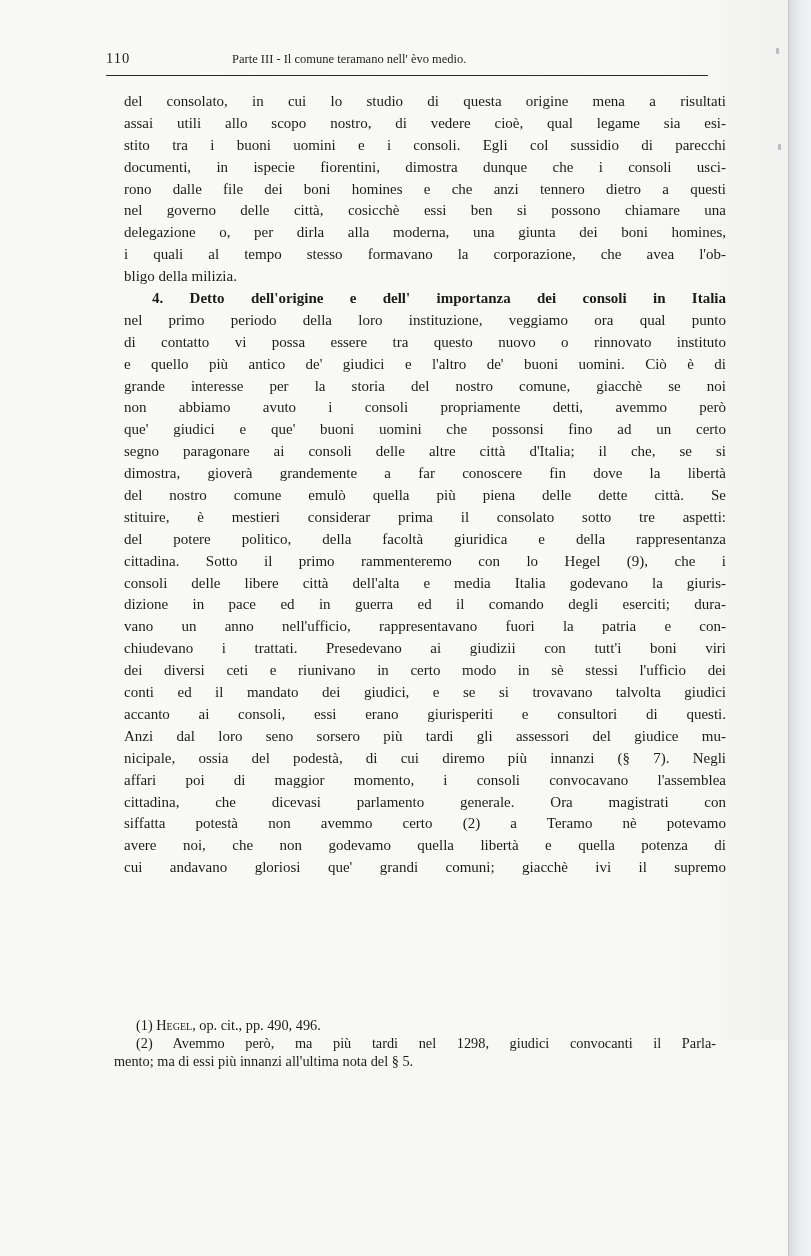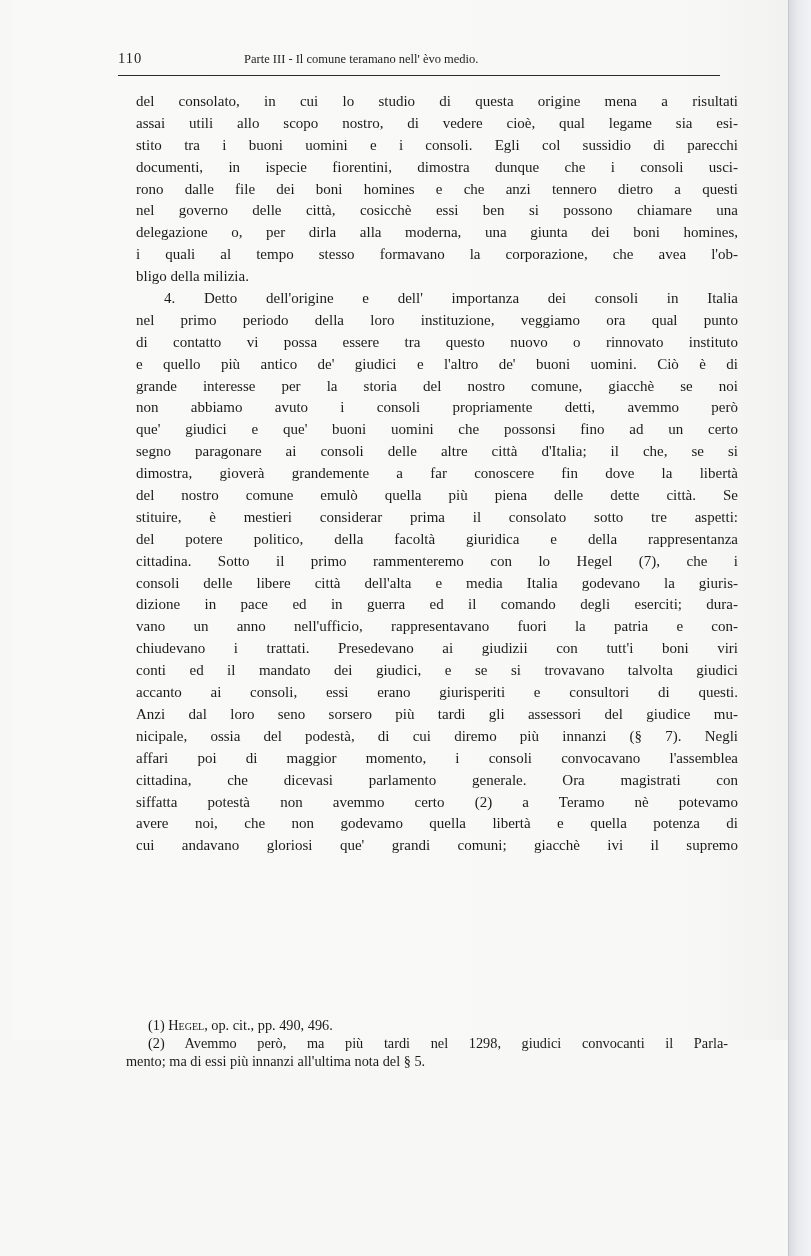--- a/index.html
+++ b/index.html
@@ -13,21 +13,20 @@
     overflow: hidden;
     background: #f7f7f5;
   }
   .page {
     position: absolute;
     left: 0;
     top: 0;
     width: 790px;
     height: 1040px;
     background: linear-gradient(to right, #f9f9f7 0%, #f8f8f6 85%, #f1f1ef 100%);
-    margin-left: 12px;
   }
   .page-edge {
     position: absolute;
     left: 788px;
     top: 0;
     width: 23px;
     height: 1256px;
     background: linear-gradient(to right, #d8dade 0%, #e9ebee 40%, #f2f3f5 100%);
     border-left: 1px solid #c6c8cc;
   }
@@ -76,20 +75,21 @@
     white-space: nowrap;
     text-align: justify;
     text-align-last: justify;
     height: 21.9px;
   }
   .line.last {
     text-align-last: left;
   }
   .indent {
     padding-left: 28px;
+    font-weight: bold;
   }
   .it { }
   .footnotes {
     position: absolute;
     left: 114px;
     top: 1016px;
     width: 602px;
     font-family: "Liberation Serif", serif;
     font-size: 14.3px;
     line-height: 18px;
@@ -142,25 +142,26 @@
       <span class="line"><span>di contatto vi possa essere tra questo nuovo o rinnovato instituto</span></span>
       <span class="line"><span>e quello più antico de' giudici e l'altro de' buoni uomini. Ciò è di</span></span>
       <span class="line"><span>grande interesse per la storia del nostro comune, giacchè se noi</span></span>
       <span class="line"><span>non abbiamo avuto i consoli propriamente detti, avemmo però</span></span>
       <span class="line"><span>que' giudici e que' buoni uomini che possonsi fino ad un certo</span></span>
       <span class="line"><span>segno paragonare ai consoli delle altre città d'Italia; il che, se si</span></span>
       <span class="line"><span>dimostra, gioverà grandemente a far conoscere fin dove la libertà</span></span>
       <span class="line"><span>del nostro comune emulò quella più piena delle dette città. Se</span></span>
       <span class="line"><span>stituire, è mestieri considerar prima il consolato sotto tre aspetti:</span></span>
       <span class="line"><span>del potere politico, della facoltà giuridica e della rappresentanza</span></span>
-      <span class="line"><span>cittadina. Sotto il primo rammenteremo con lo Hegel (7), che i</span></span>
+      <span class="line"><span>cittadina. Sotto il primo rammenteremo con lo Hegel (9), che i</span></span>
       <span class="line"><span>consoli delle libere città dell'alta e media Italia godevano la giuris-</span></span>
       <span class="line"><span>dizione in pace ed in guerra ed il comando degli eserciti; dura-</span></span>
       <span class="line"><span>vano un anno nell'ufficio, rappresentavano fuori la patria e con-</span></span>
       <span class="line"><span>chiudevano i trattati. Presedevano ai giudizii con tutt'i </span><span class="it">boni viri</span></span>
+      <span class="line"><span>dei diversi ceti e riunivano in certo modo in sè stessi l'ufficio dei</span></span>
       <span class="line"><span>conti ed il mandato dei giudici, e se si trovavano talvolta giudici</span></span>
       <span class="line"><span>accanto ai consoli, essi erano giurisperiti e consultori di questi.</span></span>
       <span class="line"><span>Anzi dal loro seno sorsero più tardi gli assessori del giudice mu-</span></span>
       <span class="line"><span>nicipale, ossia del podestà, di cui diremo più innanzi (§ 7). Negli</span></span>
       <span class="line"><span>affari poi di maggior momento, i consoli convocavano l'assemblea</span></span>
       <span class="line"><span>cittadina, che dicevasi parlamento generale. Ora magistrati con</span></span>
       <span class="line"><span>siffatta potestà non avemmo certo (2) a Teramo nè potevamo</span></span>
       <span class="line"><span>avere noi, che non godevamo quella libertà e quella potenza di</span></span>
       <span class="line"><span>cui andavano gloriosi que' grandi comuni; giacchè ivi il supremo</span></span>
     </div>

